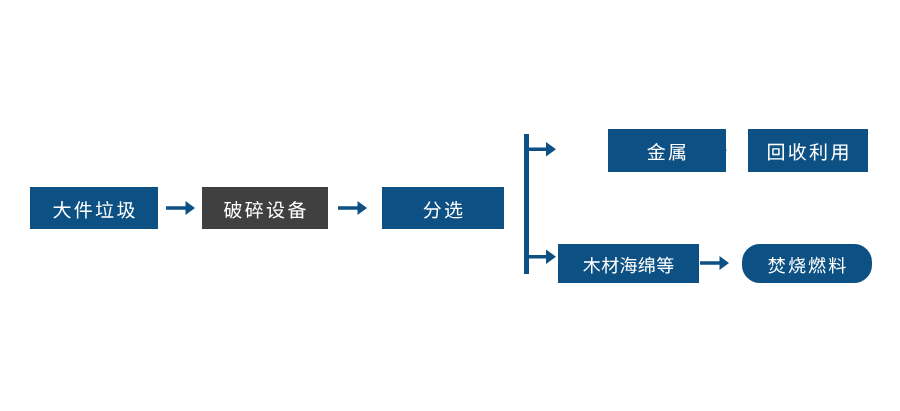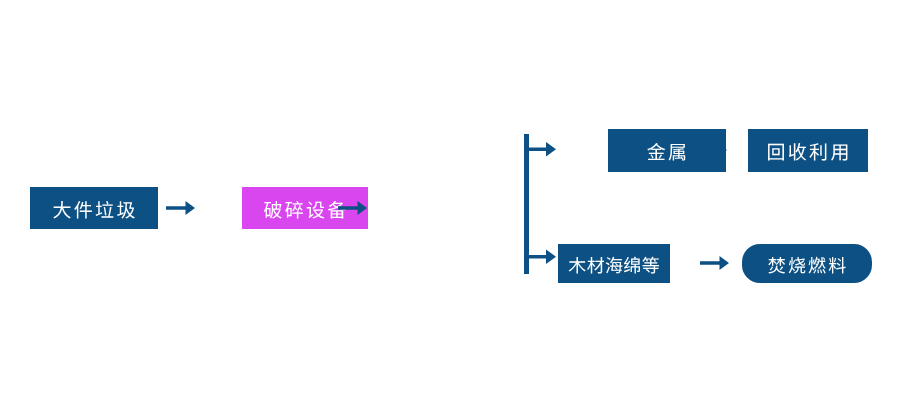--- a/index.html
+++ b/index.html
@@ -28,21 +28,21 @@
     align-items: center;
     justify-content: center;
     color: #ffffff;
     letter-spacing: 0.12em;
     text-indent: 0.12em;
     white-space: nowrap;
     box-sizing: border-box;
     font-weight: 400;
   }
   .node.blue { background: #0d5083; }
-  .node.red  { background: #d946ef; margin-left: 40px; }
+  .node.red  { background: #404040; }
 
   
   #node-bulky-waste {
     left: 30px;  top: 187px;  width: 128px; height: 42px;
     font-size: 19px;
   }
   #node-crusher {
     left: 202px; top: 187px;  width: 126px; height: 42px;
     font-size: 19px;
   }
@@ -57,21 +57,21 @@
     font-size: 19px;
     margin-left: 42px;
   }
   #node-recycle {
     left: 748px; top: 129px;  width: 120px; height: 43px;
     font-size: 19px;
   }
 
   
   #node-wood-sponge {
-    left: 558px; top: 244px;  width: 112px; height: 39px;
+    left: 558px; top: 244px;  width: 141px; height: 39px;
     font-size: 18px;
     letter-spacing: 0.02em;
     text-indent: 0.02em;
   }
   #node-fuel {
     left: 742px; top: 244px;  width: 130px; height: 39px;
     font-size: 18px;
     border-radius: 18px;
   }
 
@@ -115,20 +115,21 @@
   </span>
 
   <div class="node red" id="node-crusher">破碎设备</div>
 
   <span class="arrow" id="arrow-crusher-to-sort">
     <svg width="30" height="20" viewBox="0 0 30 20" aria-hidden="true">
       <path d="M0 8.2 H19.5 V3.0 L29 10 L19.5 17 V11.8 H0 Z" fill="currentColor"></path>
     </svg>
   </span>
 
+  <div class="node blue" id="node-sorting">分选</div>
 
   <span id="split-bracket">
     <svg width="45" height="148" viewBox="0 0 45 148" aria-hidden="true">
 
       <rect x="4" y="4" width="5" height="140" fill="currentColor"></rect>
 
       <path d="M4 17.5 H26 V12.0 L36 19.2 L26 26.4 V20.9 H4 Z" fill="currentColor"></path>
 
       <path d="M4 125.0 H26 V119.5 L36 126.7 L26 133.9 V128.4 H4 Z" fill="currentColor"></path>
     </svg>

